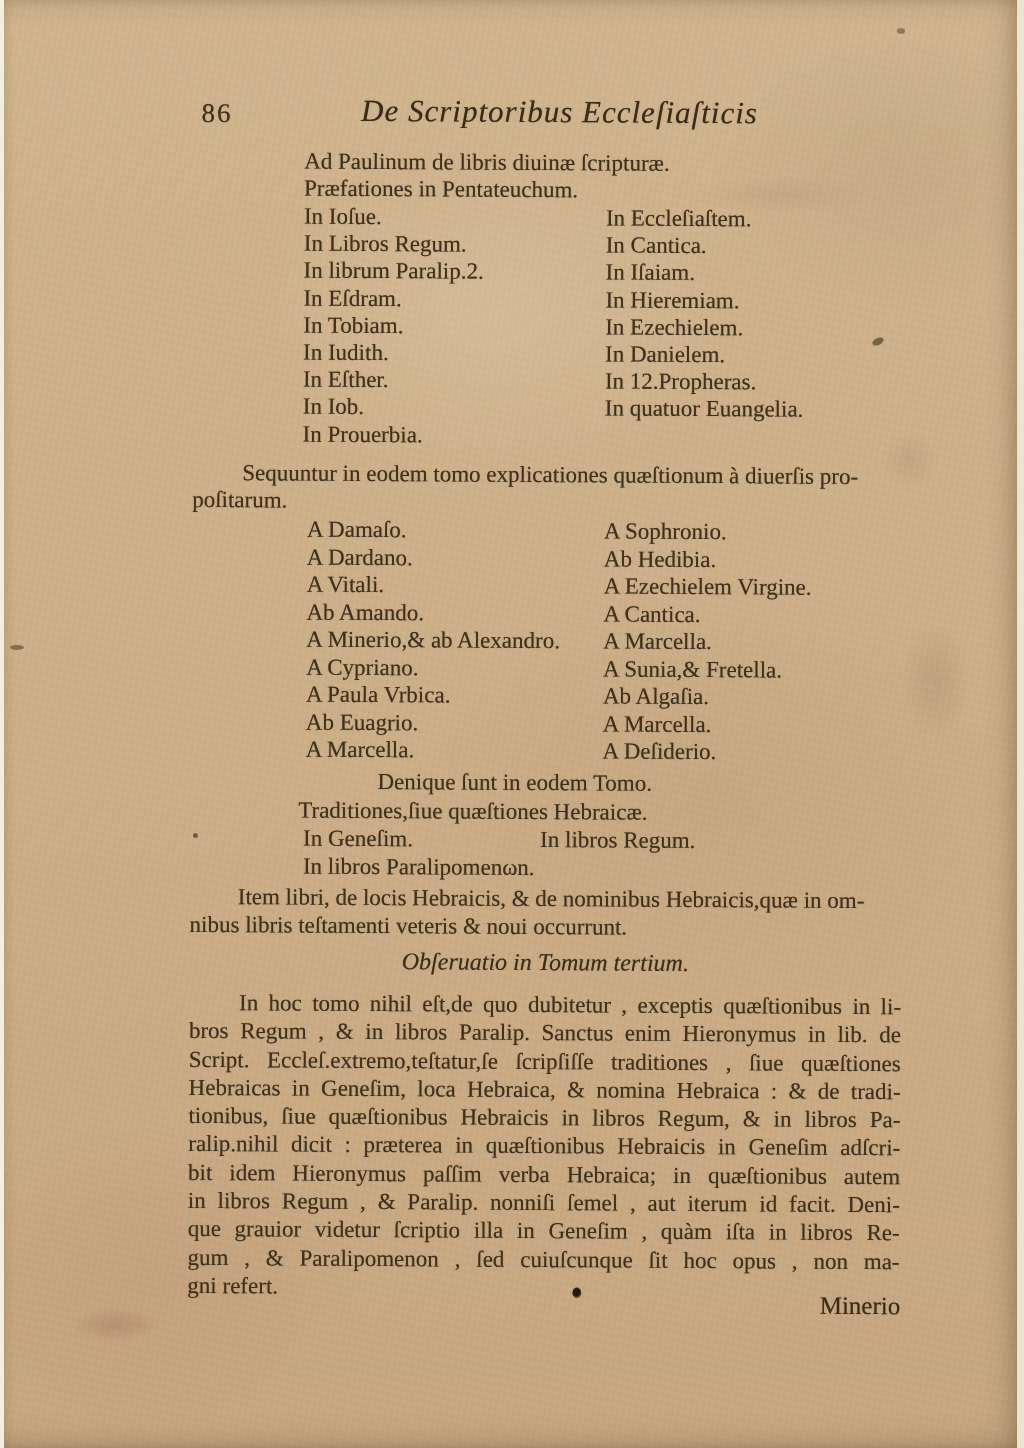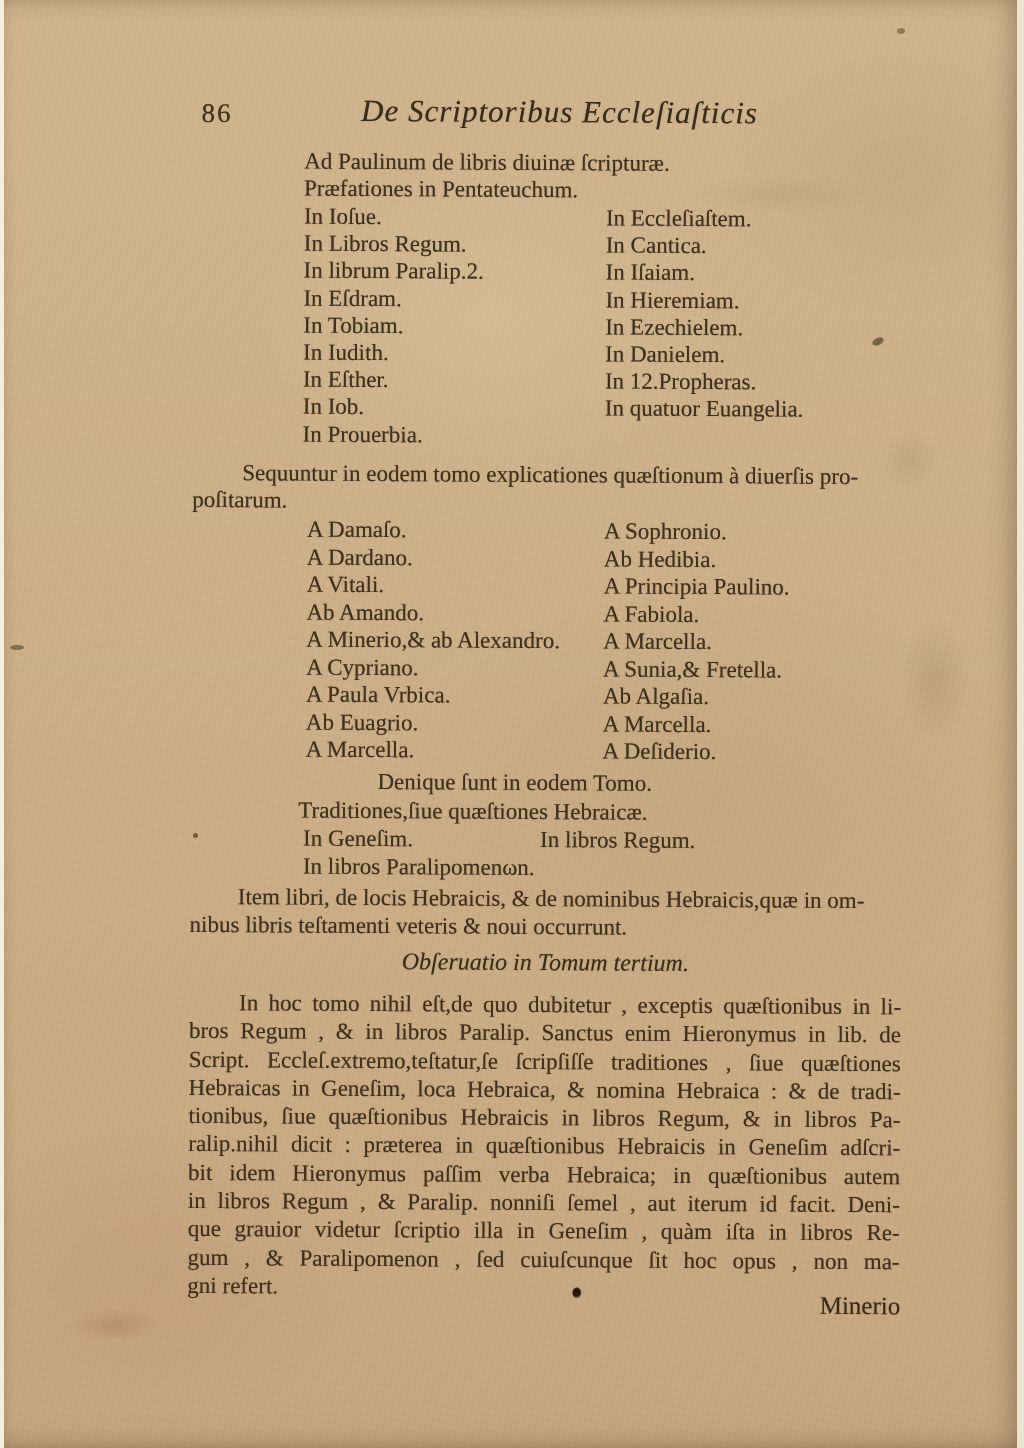--- a/index.html
+++ b/index.html
@@ -128,25 +128,25 @@
       <div class="row">
           <span class="c1">A Damaſo.</span>
           <span>A Sophronio.</span>
         </div>
       <div class="row">
           <span class="c1">A Dardano.</span>
           <span>Ab Hedibia.</span>
         </div>
       <div class="row">
           <span class="c1">A Vitali.</span>
-          <span>A Principia Paulino.</span>
+          <span>A Ezechielem Virgine.</span>
         </div>
       <div class="row">
           <span class="c1">Ab Amando.</span>
-          <span>A Fabiola.</span>
+          <span>A Cantica.</span>
         </div>
       <div class="row">
           <span class="c1">A Minerio,&amp; ab Alexandro.</span>
           <span>A Marcella.</span>
         </div>
       <div class="row">
           <span class="c1">A Cypriano.</span>
           <span>A Sunia,&amp; Fretella.</span>
         </div>
       <div class="row">

